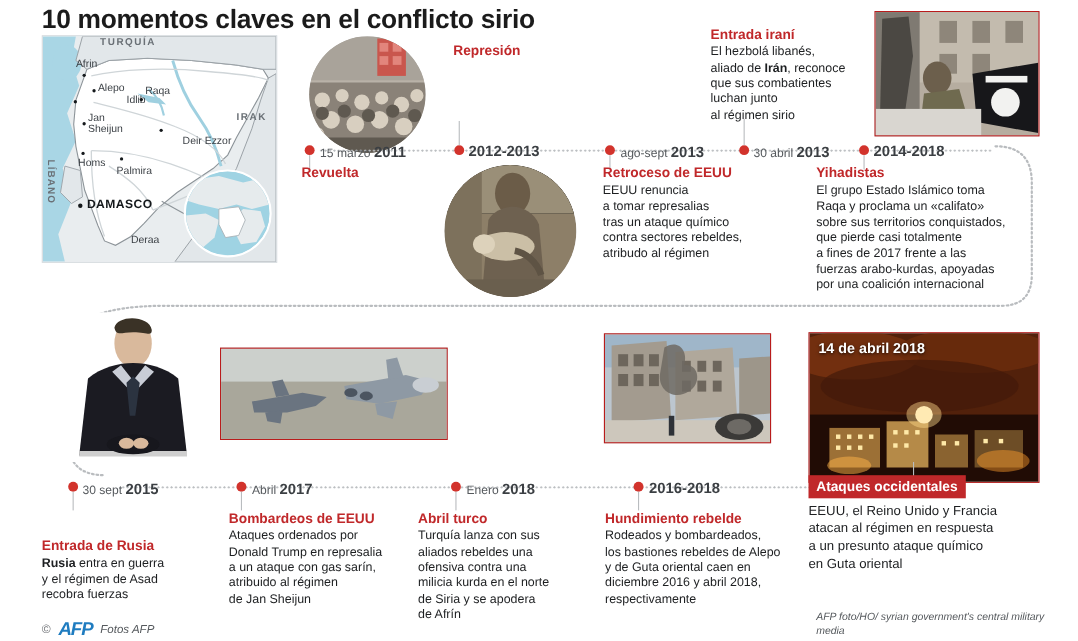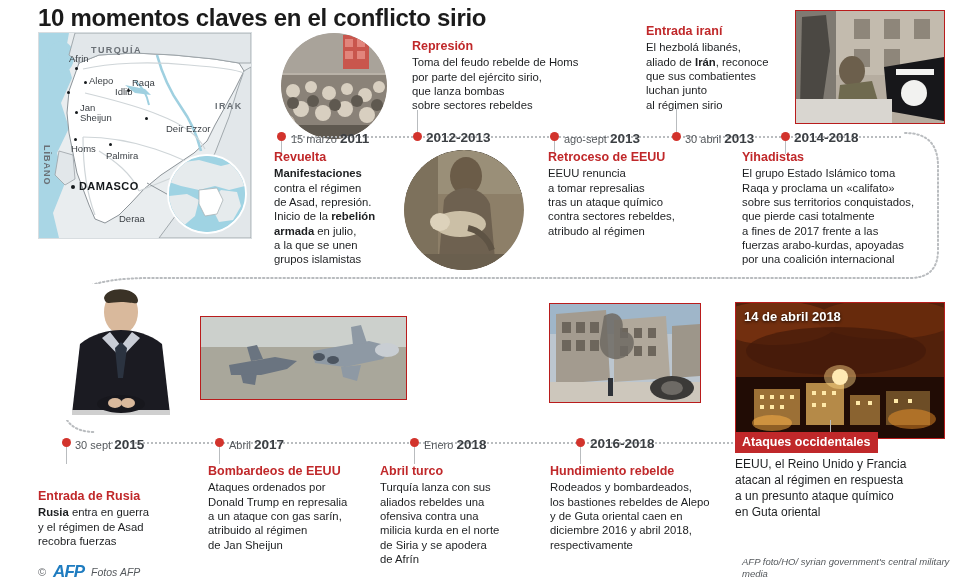--- a/index.html
+++ b/index.html
@@ -137,21 +137,21 @@
         <path d="M46,60 C70,66 96,72 120,82 C146,92 160,104 166,116"></path>
         <path d="M44,104 C66,104 92,108 116,116 C140,124 156,132 168,140"></path>
         <path d="M44,104 C44,130 46,156 56,182"></path>
         <path d="M60,118 C76,128 92,140 100,158"></path>
         <path d="M100,158 C120,150 140,142 160,134"></path>
       </g>
 
       <path d="M108,150 L180,190" fill="none" stroke="#8d9499" stroke-width="1"></path>
     </svg>
 
-    <span class="map-label country" style="left:52px;top:12px;">TURQUÍA</span>
+    <span class="map-label country" style="left:52px;top:0;">TURQUÍA</span>
     <span class="map-label country" style="left:176px;top:68px;">IRAK</span>
     <span class="map-label country" style="left:3px;top:112px;writing-mode:vertical-rl;letter-spacing:1px;">LÍBANO</span>
 
     <span class="map-dot" style="left:36px;top:34px;"></span>
     <span class="map-label" style="left:30px;top:20px;">Afrin</span>
 
     <span class="map-dot" style="left:45px;top:48px;"></span>
     <span class="map-label" style="left:50px;top:42px;">Alepo</span>
 
     <span class="map-dot" style="left:28px;top:58px;"></span>
@@ -288,26 +288,24 @@
   <span class="tl-dot" style="left:672px;top:132px;"></span>
   <span class="tl-date" style="left:685px;top:132px;">30 abril <b>2013</b></span>
   <span class="stem" style="left:676px;top:108px;height:24px;"></span>
 
   <span class="tl-dot" style="left:781px;top:132px;"></span>
   <span class="tl-date" style="left:794px;top:131px;"><b>2014-2018</b></span>
   <span class="stem" style="left:785px;top:141px;height:13px;"></span>
 
   <div class="ev" style="left:274px;top:150px;width:120px;">
     <div class="hd">Revuelta</div>
-    <div class="bd"><b>Manifestaciones</b><br>contra el régimen<br>de Asad, represión.<br>Inicio de la <b>rebelión<br>armada</b> en julio,<br>a la que se unen<br>grupos islamistas</div>
   </div>
 
   <div class="ev" style="left:412px;top:39px;width:190px;">
     <div class="hd">Represión</div>
-    <div class="bd">Toma del feudo rebelde de Homs<br>por parte del ejército sirio,<br>que lanza bombas<br>sobre sectores rebeldes</div>
   </div>
 
   <div class="ev" style="left:548px;top:150px;width:160px;">
     <div class="hd">Retroceso de EEUU</div>
     <div class="bd">EEUU renuncia<br>a tomar represalias<br>tras un ataque químico<br>contra sectores rebeldes,<br>atribudo al régimen</div>
   </div>
 
   <div class="ev" style="left:646px;top:24px;width:155px;">
     <div class="hd">Entrada iraní</div>
     <div class="bd">El hezbolá libanés,<br>aliado de <b>Irán</b>, reconoce<br>que sus combatientes<br>luchan junto<br>al régimen sirio</div>

